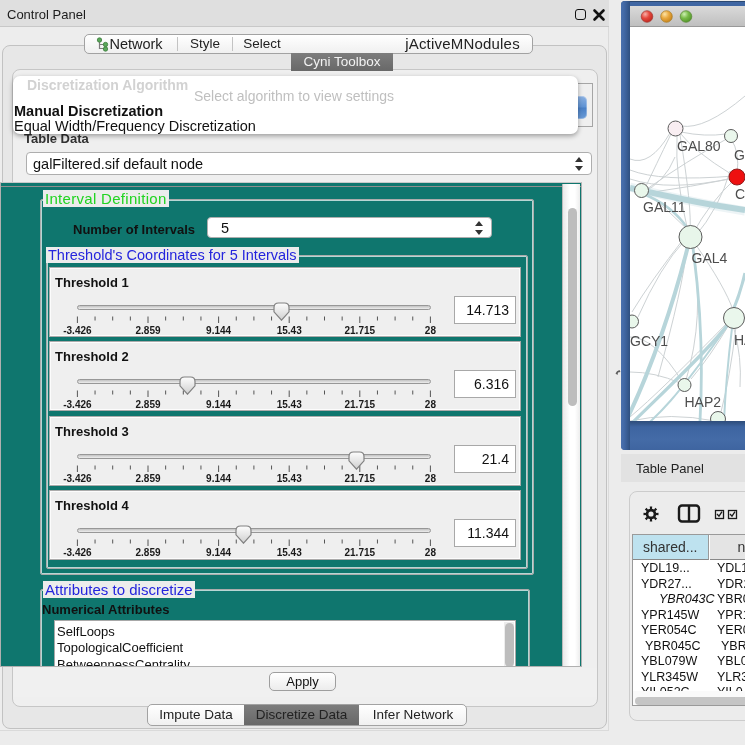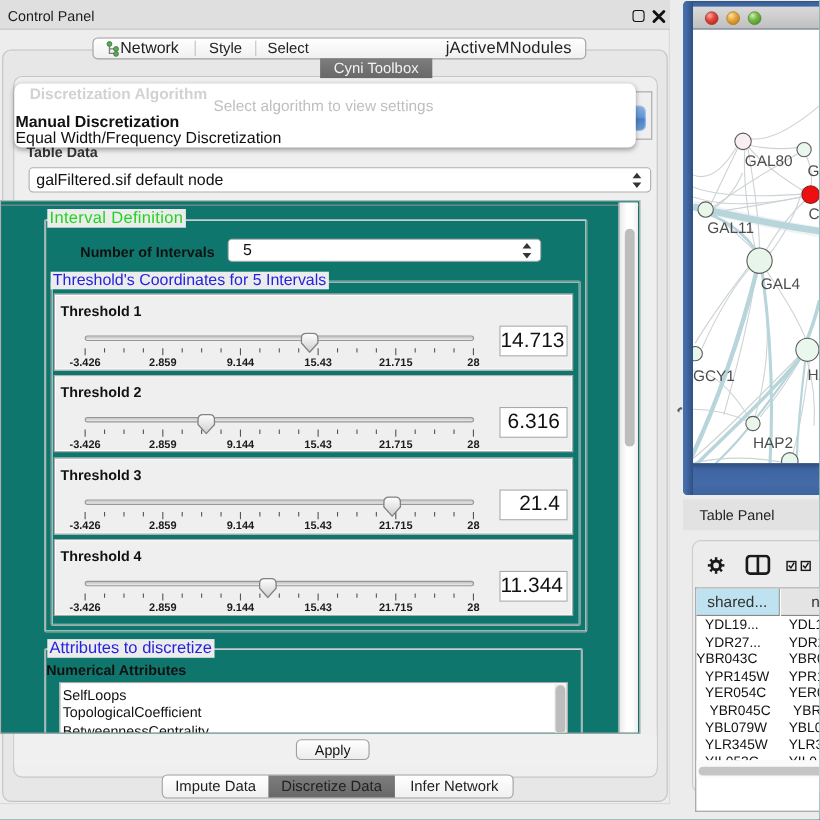--- a/index.html
+++ b/index.html
@@ -44,21 +44,21 @@
 
 
 #form { left:0; top:182px; width:582px; height:485px; border:1px solid #b0b0b0; border-top:1px solid #c9c9c9; background:#0f766e; overflow:hidden; }
 #form-sb { position:absolute; right:1px; top:1px; width:18px; height:483px; background:linear-gradient(90deg,#e9e9e9,#ffffff 40%,#ffffff 70%,#ededed); border-left:1px solid #bbb; }
 #form-thumb { position:absolute; left:5px; top:24px; width:9px; height:198px; background:#bdbdbd; border-radius:5px; }
 .group { position:absolute; border:1px solid #ababab; border-radius:2px; box-shadow:inset 0 0 0 1px rgba(255,255,255,.7); }
 .gtitle { position:absolute; font-size:13px; background:#ececec; padding:0 2px; white-space:nowrap; }
 .row { position:absolute; border:1px solid #ababab; background:#efefef; box-shadow:inset 0 0 0 1px rgba(255,255,255,.8); }
 .rlabel { position:absolute; left:5px; top:7px; font-size:13px; font-weight:bold; color:#111; }
 .track { position:absolute; left:27.4px; height:5px; background:linear-gradient(#c2c2c2,#ededed); border:1px solid #979797; border-radius:3px; }
-.vbox { position:absolute; left:404px; top:28px; width:62px; height:28px; background:#fff; border:1px solid #a8a8a8; font-size:19px; color:#111; text-align:right; padding-right:6px; line-height:26px; }
+.vbox { position:absolute; left:404px; top:28px; width:62px; height:28px; background:#fff; border:1px solid #a8a8a8; font-size:14px; color:#111; text-align:right; padding-right:6px; line-height:26px; }
 .ticklbl { position:absolute; font-size:10px; font-weight:bold; color:#1a1a1a; transform:translateX(-50%); white-space:nowrap; }
 .blab { font-weight:bold; color:#111; font-size:13px; position:absolute; }
 
 
 #popup { left:13px; top:76px; width:565px; height:58px; background:#ffffff; border-radius:7px; box-shadow:0 2px 5px rgba(0,0,0,.35); z-index:20; }
 .thumb { position:absolute; top:34px; }
 .ticks { position:absolute; left:0; top:0; }
 </style>
 </head>
 <body>
@@ -422,34 +422,34 @@
     <rect x="37" y="1.5" width="20" height="16" rx="3" fill="none" stroke="#1a1a1a" stroke-width="2.4"></rect>
     <line x1="47" y1="2" x2="47" y2="17" stroke="#1a1a1a" stroke-width="2.4"></line>
     <g stroke="#1a1a1a" stroke-width="1.3" fill="none">
       <rect x="73.5" y="6.5" width="8" height="8"></rect>
       <path d="M75 10 l2 2.2 3-4.6"></path>
       <rect x="86.5" y="6.5" width="8" height="8"></rect>
       <path d="M88 10 l2 2.2 3-4.6"></path>
     </g>
   </svg>
 
-  <div class="abs" style="left:632px;top:534px;width:113px;height:204px;border:1px solid #9a9a9a;border-right:none;background:#fff;overflow:hidden;font-size:12.5px;color:#111;">
+  <div class="abs" style="left:632px;top:534px;width:113px;height:172px;border:1px solid #9a9a9a;border-right:none;background:#fff;overflow:hidden;font-size:12.5px;color:#111;">
     <div style="position:absolute;left:0;top:0;width:75.5px;height:25px;background:#bee2ef;border-right:1px solid #9a9a9a;border-bottom:1px solid #888;text-align:center;line-height:25px;color:#333;font-size:14px;">shared...</div>
     <div style="position:absolute;left:76.5px;top:0;width:40px;height:25px;background:#e4e4e4;border-bottom:1px solid #888;line-height:25px;color:#333;font-size:14px;padding-left:28px;">n</div>
     <div id="rows" style="position:absolute;left:0;top:26px;width:113px;">
         <div style="position: absolute; left: 0px; top: 0px; width: 113px; height: 15.5px; white-space: nowrap; padding-left: 44px;">
           <span style="position:absolute;left:8px;">YDL19...</span>
           <span style="position:absolute;left:84px;">YDL1</span>
         </div>
         <div style="position: absolute; left: 0px; top: 15.5px; width: 113px; height: 15.5px; white-space: nowrap;">
           <span style="position:absolute;left:8px;">YDR27...</span>
           <span style="position:absolute;left:84px;">YDR2</span>
         </div>
         <div style="position: absolute; left: 0px; top: 31px; width: 113px; height: 15.5px; white-space: nowrap;">
-          <span style="position:absolute;left:0;">YBR043C</span>
+          <span style="position:absolute;left:26px;font-style:italic;">YBR043C</span>
           <span style="position:absolute;left:84px;">YBR0</span>
         </div>
         <div style="position: absolute; left: 0px; top: 46.5px; width: 113px; height: 15.5px; white-space: nowrap;">
           <span style="position:absolute;left:8px;">YPR145W</span>
           <span style="position:absolute;left:84px;">YPR1</span>
         </div>
         <div style="position: absolute; left: 0px; top: 62px; width: 113px; height: 15.5px; white-space: nowrap;">
           <span style="position:absolute;left:8px;">YER054C</span>
           <span style="position:absolute;left:84px;">YER0</span>
         </div>

